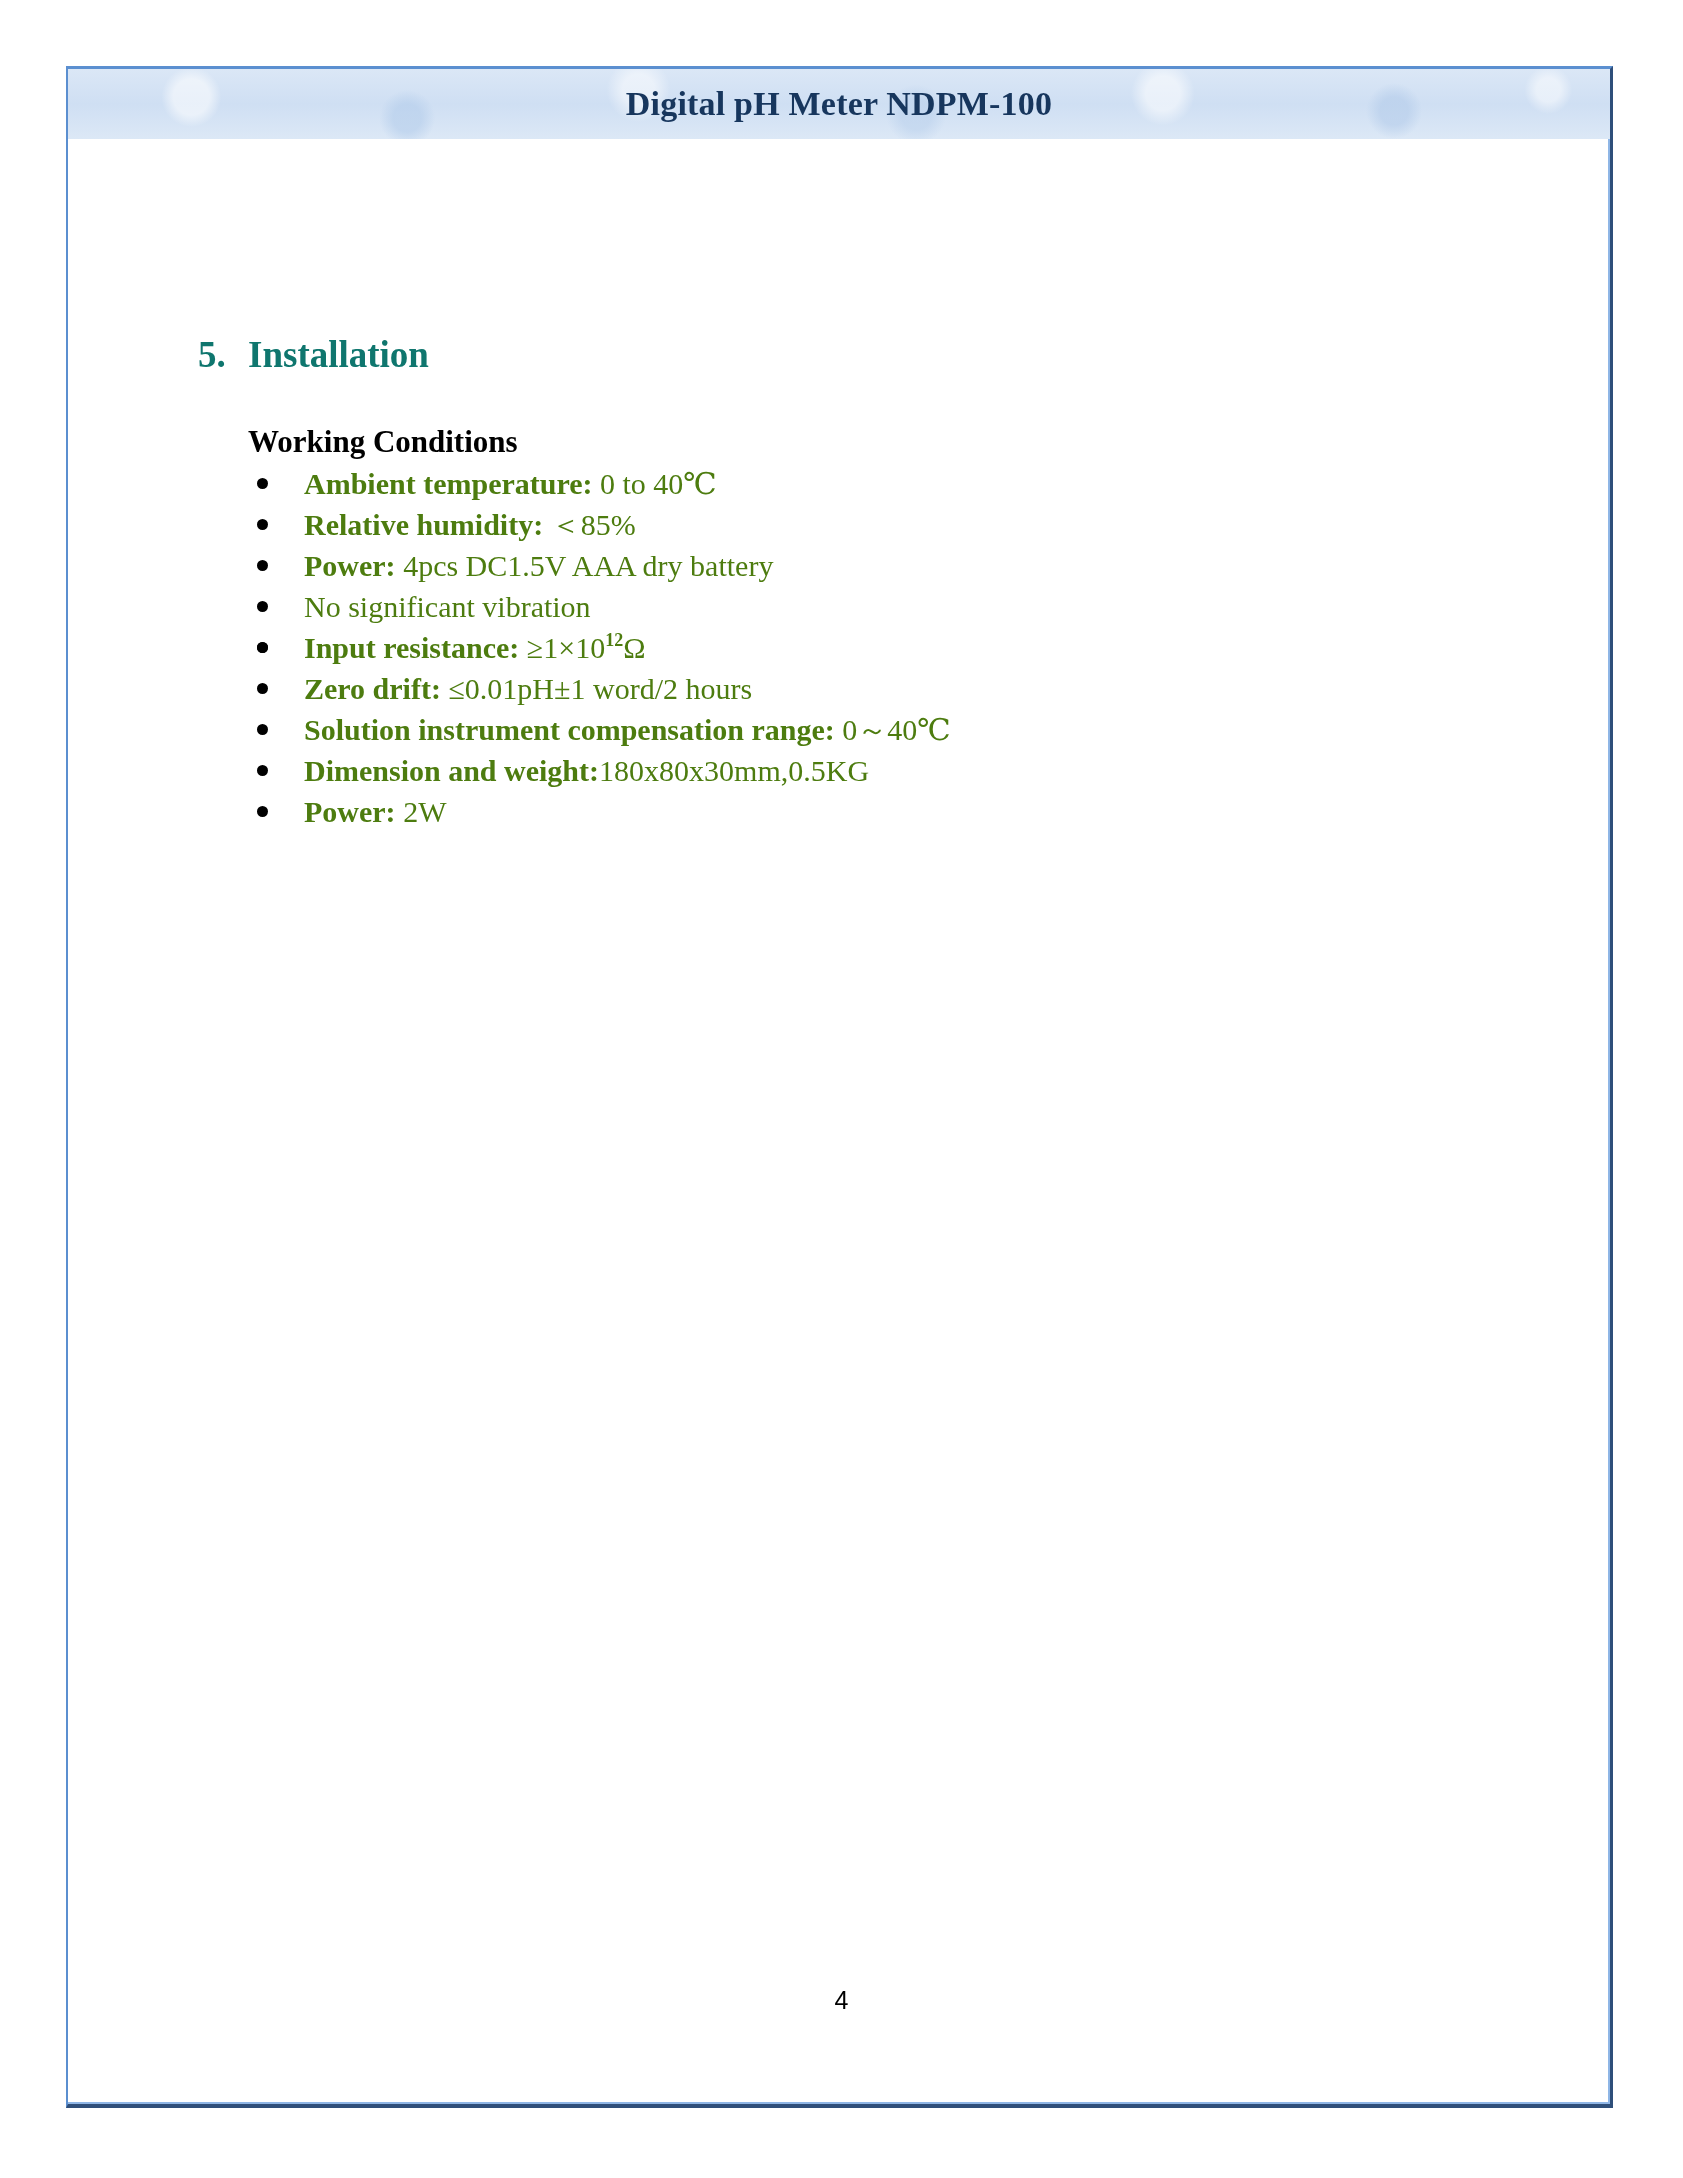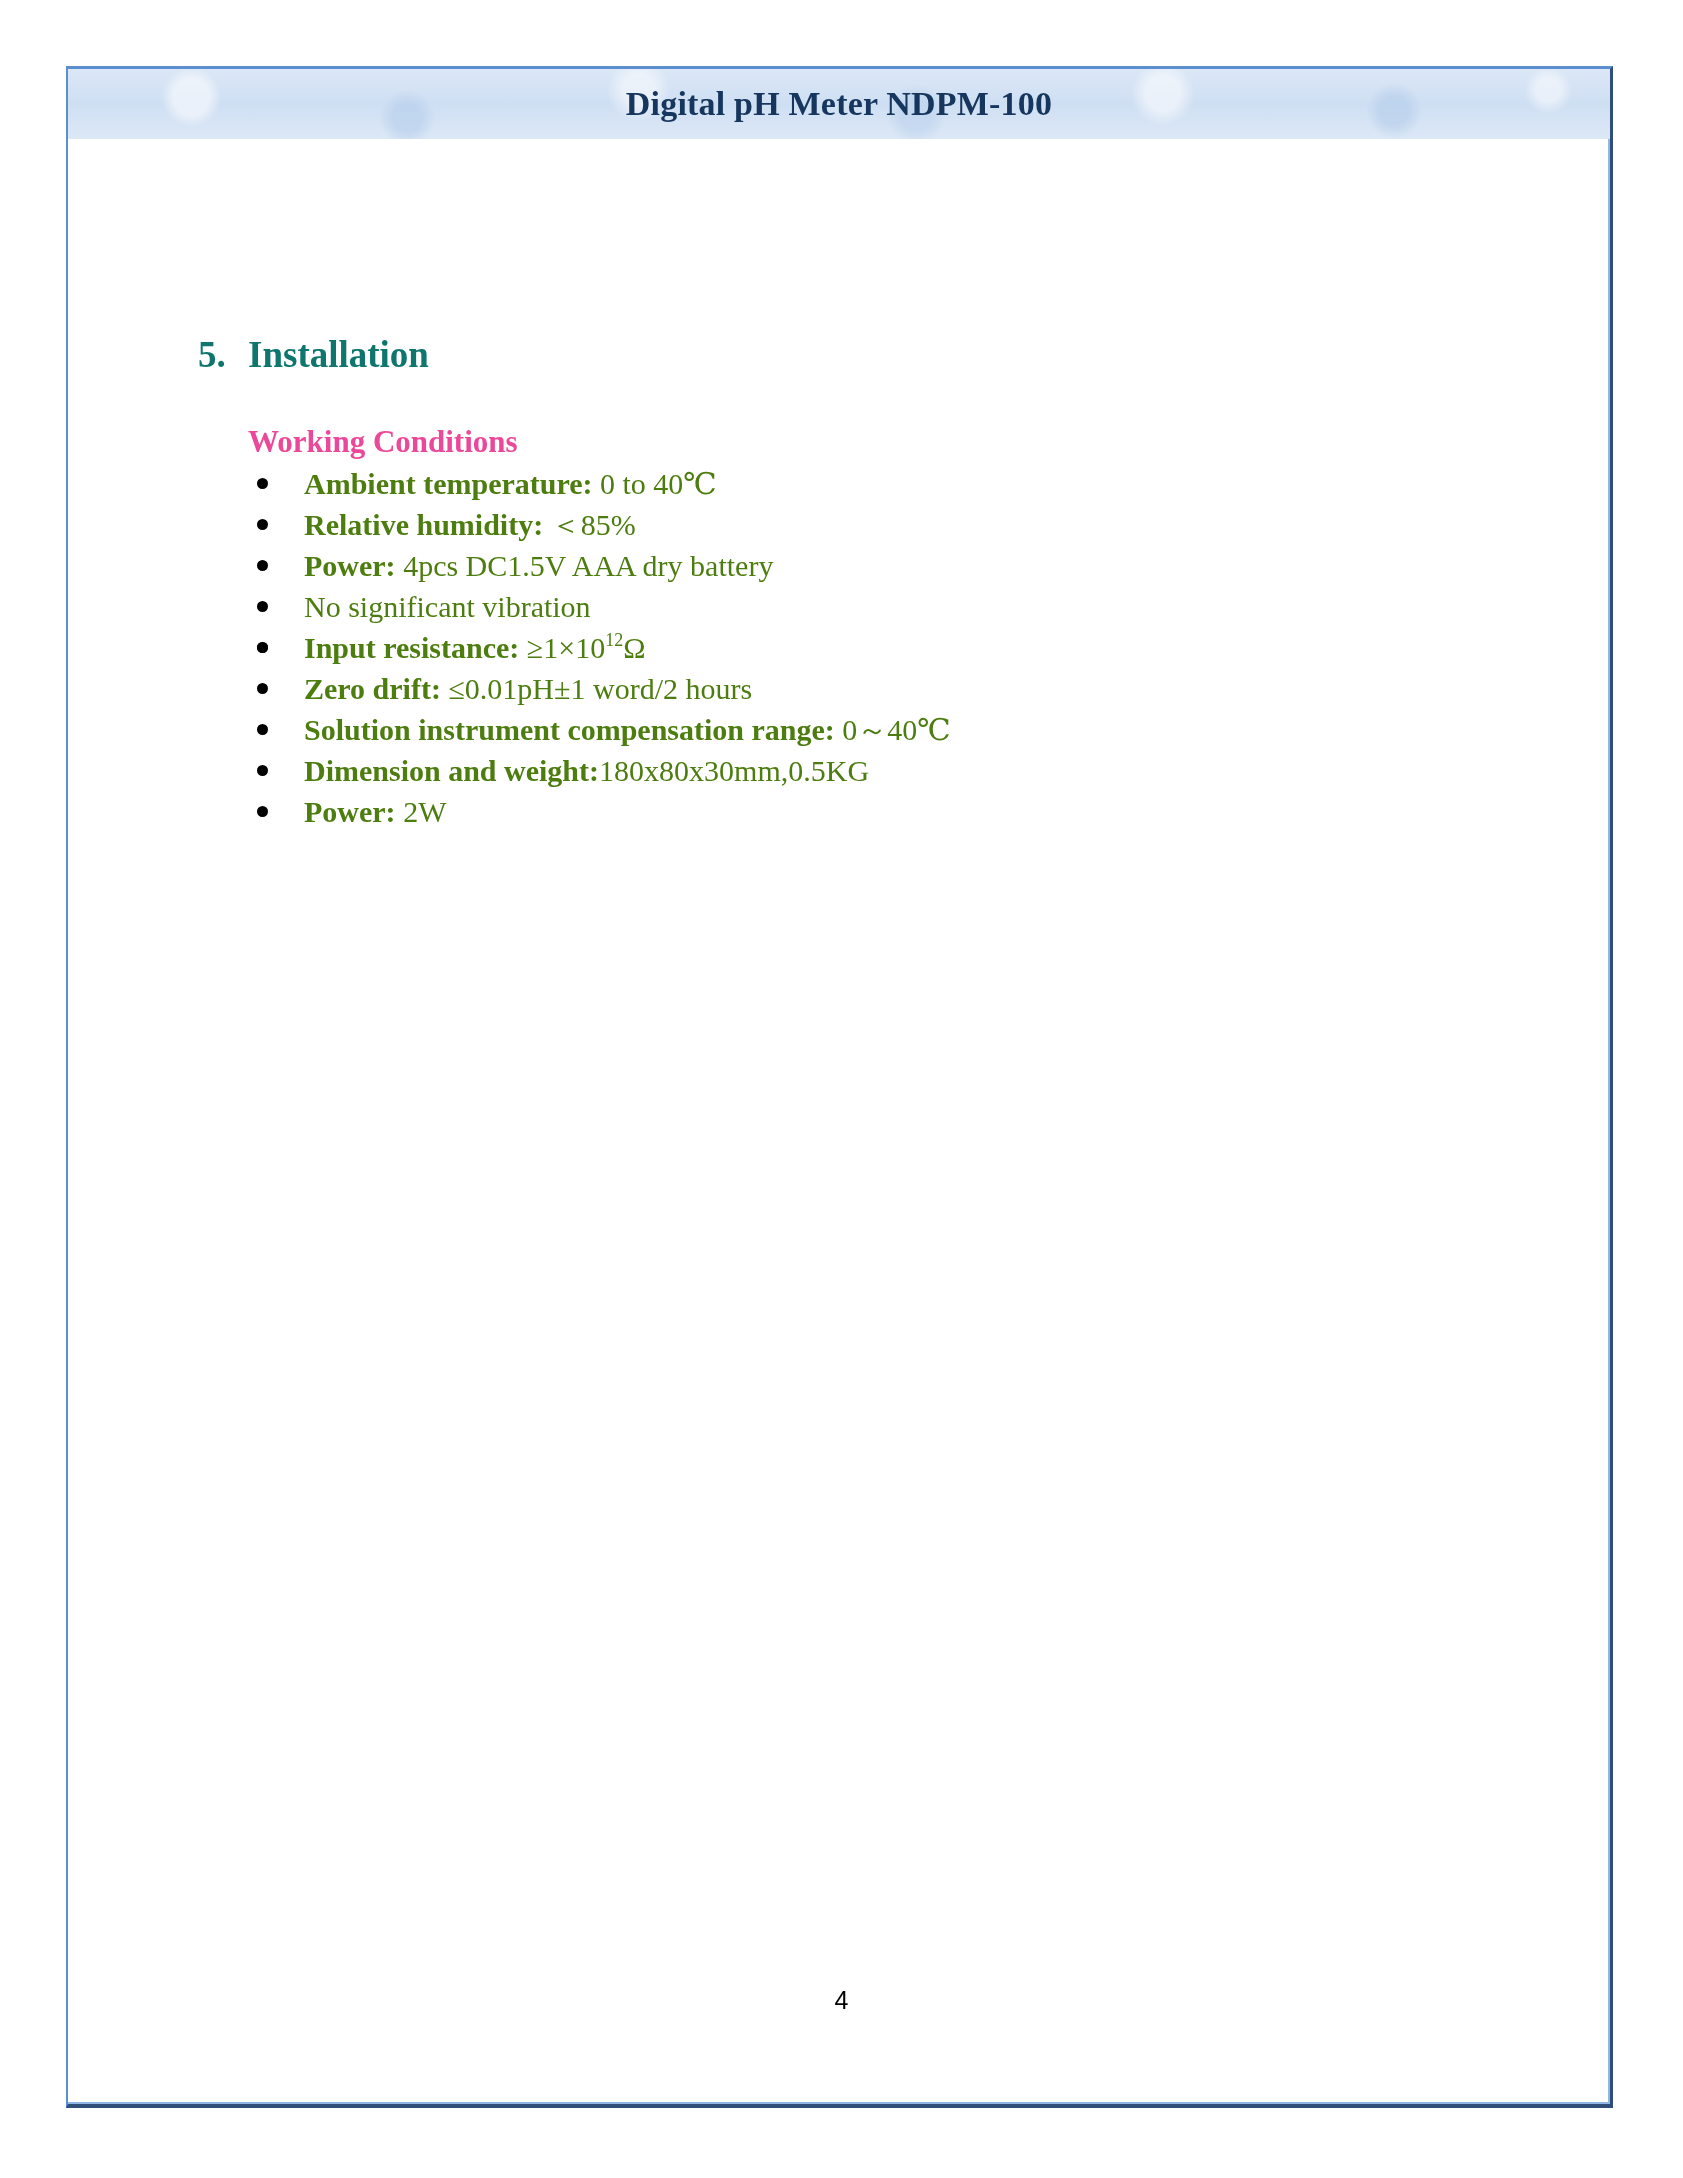--- a/index.html
+++ b/index.html
@@ -41,39 +41,39 @@
   .section-heading {
     position: absolute; left: 198px; top: 333px;
     font-family: "Liberation Serif", "DejaVu Serif", serif;
     font-weight: bold; font-size: 37px; color: #0f766e;
     white-space: nowrap;
   }
   .section-heading .num { display: inline-block; width: 50px; }
   .subheading {
     position: absolute; left: 248px; top: 424px;
     font-family: "Liberation Serif", "DejaVu Serif", serif;
-    font-weight: bold; font-size: 31px; color: #ec4899;
+    font-weight: bold; font-size: 31px; color: #000000;
     white-space: nowrap;
   }
   .spec-list {
     position: absolute; left: 248px; top: 463px;
     width: 1148px; margin: 0; padding: 0; list-style: none;
     font-family: "Liberation Serif", "DejaVu Serif", serif;
     font-size: 30px; line-height: 41px; color: #4d7c0f;
   }
   .spec-list li {
     position: relative; padding-left: 56px; text-align: justify;
   }
   .spec-list li .bullet {
     position: absolute; left: 9px; top: 15px;
     width: 11px; height: 11px; border-radius: 50%; background: #000;
   }
   .spec-list li .label { font-weight: bold; }
   .spec-list li.wrap { text-align: justify; text-align-last: left; }
-  sup { font-size: 18px; line-height: 0; vertical-align: 12px; }
+  sup { font-size: 18px; line-height: 0; vertical-align: 12px; font-weight: bold; }
   .page-number {
     position: absolute; left: 0; width: 1683px; top: 1986px;
     text-align: center;
     font-family: "Liberation Sans", "DejaVu Sans", sans-serif;
     font-size: 25px; color: #000;
   }
 </style>
 </head>
 <body>
 

